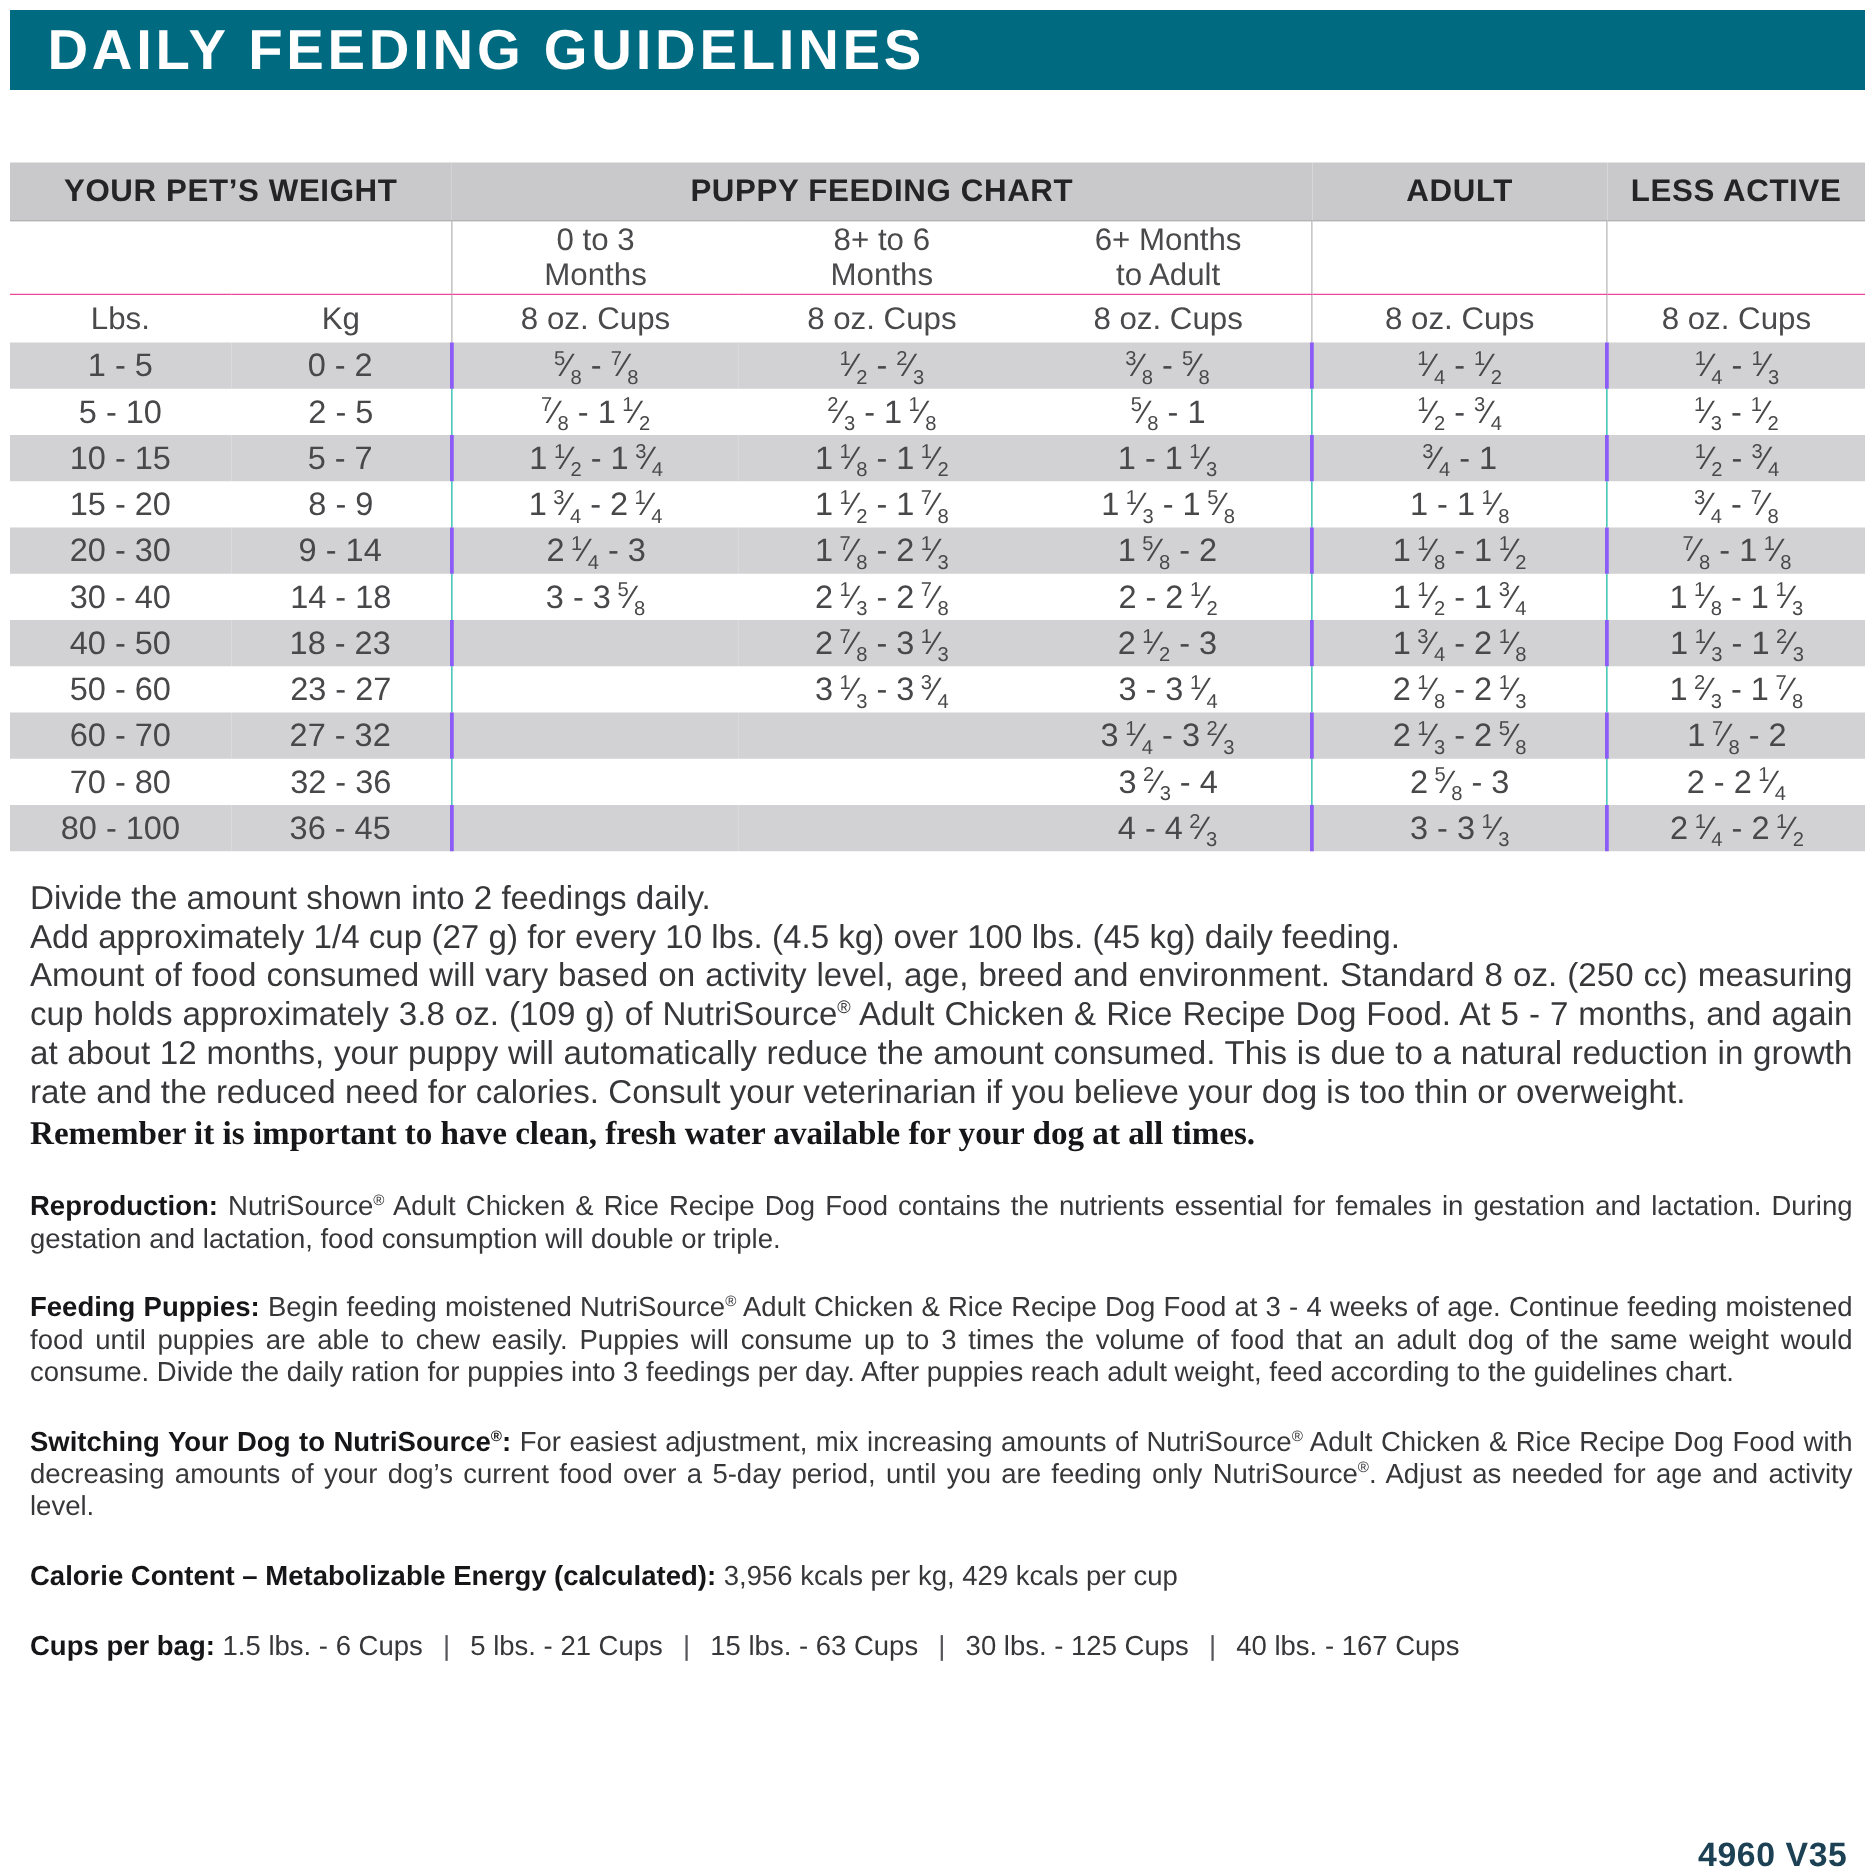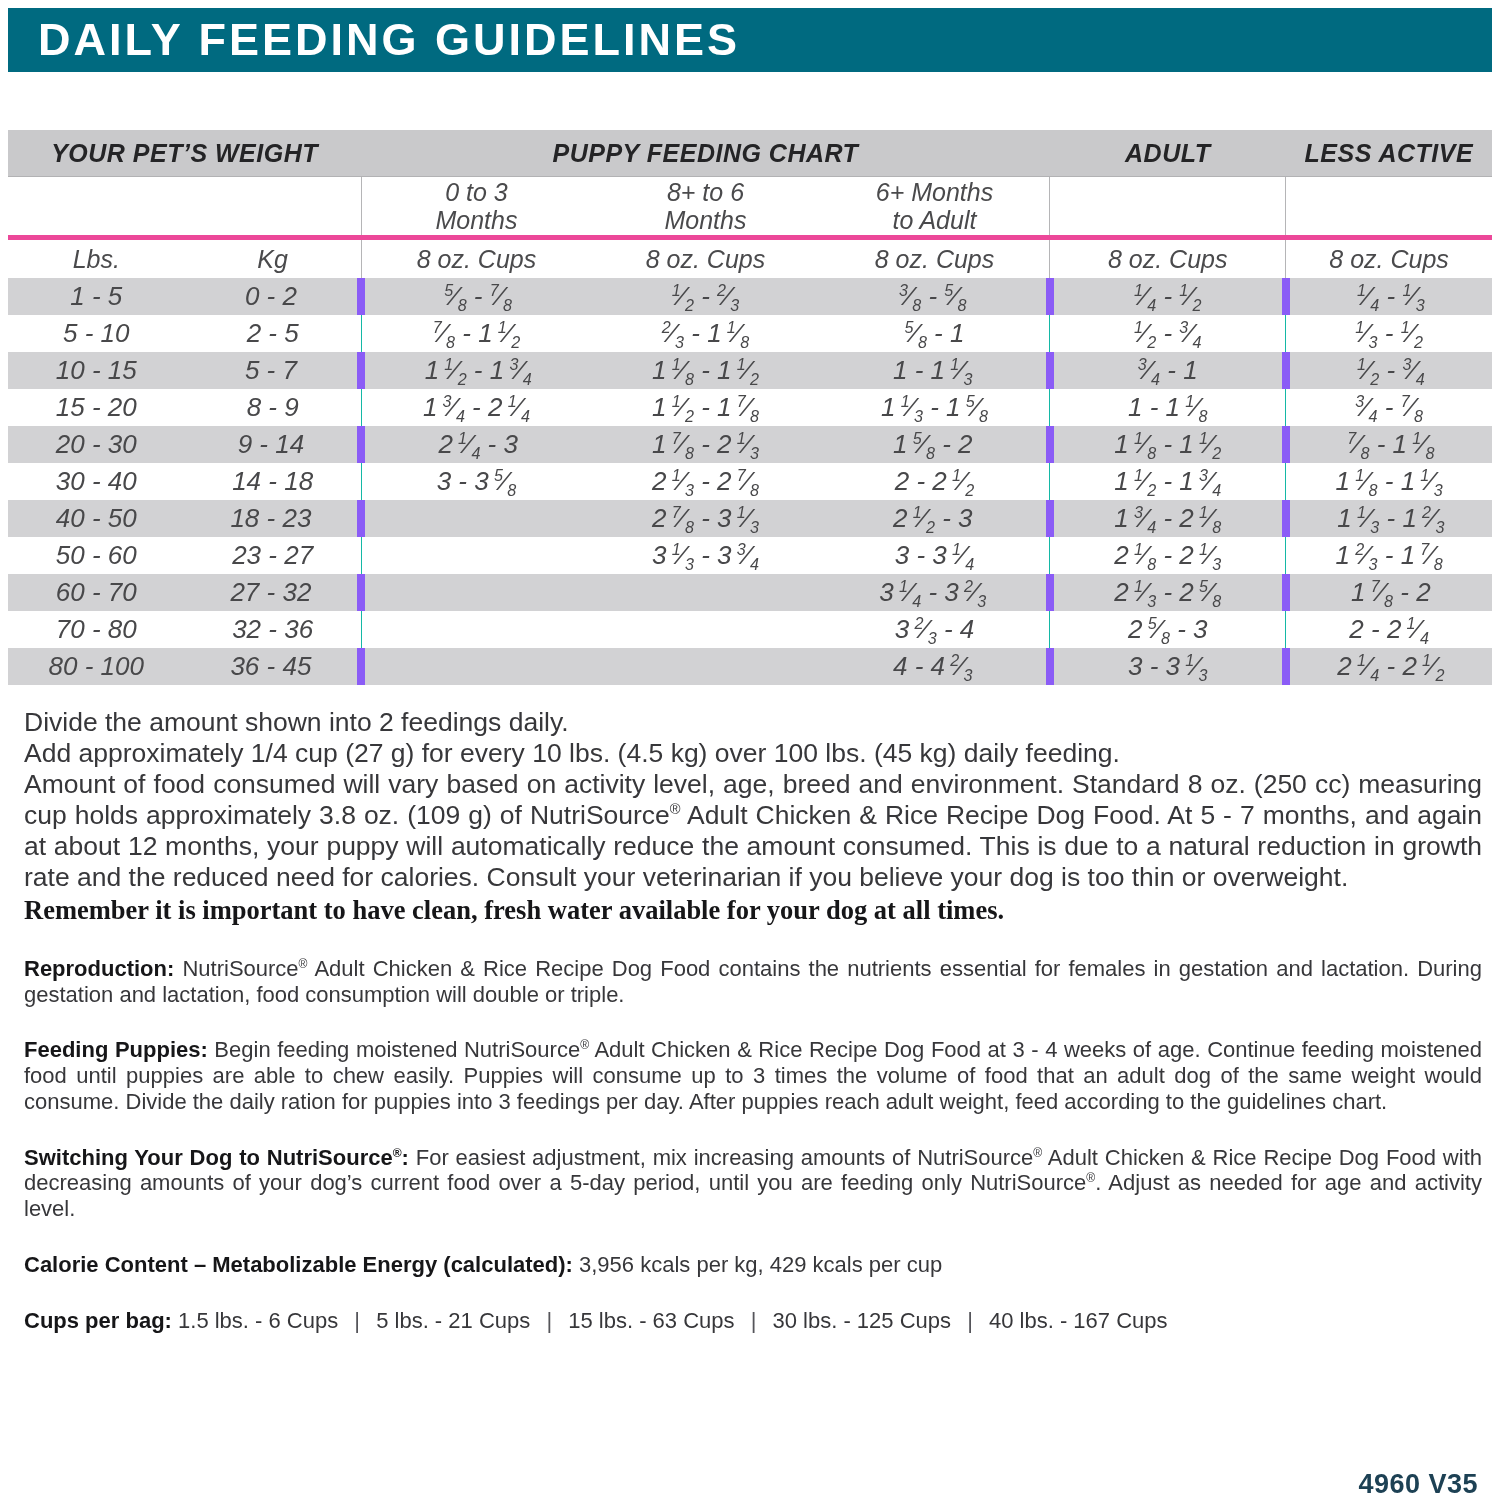--- a/index.html
+++ b/index.html
@@ -17,38 +17,38 @@
     display:flex;align-items:center;
   }
   .banner .title{
     color:#ffffff;font-weight:700;font-size:45px;letter-spacing:3px;
     padding-left:30px;white-space:nowrap;
   }
 
   
   table.feeding{
     margin:58px 8px 0 8px;width:1484px;
-    border-collapse:collapse;table-layout:fixed;font-style:italic;
+    border-collapse:collapse;table-layout:fixed;
   }
   table.feeding th,table.feeding td{
     text-align:center;vertical-align:middle;padding:0;
     font-weight:400;color:#48484a;
   }
   tr.band th{
     background:#c9c9cb;height:46px;
     font-weight:700;color:#242426;font-size:25px;letter-spacing:.5px;
     border-bottom:1px solid #b2b2b4;
   }
   tr.months th{height:58px;font-size:25px;line-height:1.12;color:#4a4a4c;}
   tr.months th.gl,tr.cups th.gl{border-left:1px solid #b5b5b7;}
-  tr.months th{border-bottom:5px solid #ec4899;}
+  tr.months th{border-bottom:1px solid #ec4899;}
   tr.cups th{height:38px;font-size:25px;color:#4a4a4c;}
   tbody td{height:37px;font-size:26px;}
   tbody tr.g td{background:#d2d2d4;}
-  tbody tr.g td.gl{border-left:8px solid #8b5cf6;}
+  tbody tr.g td.gl{border-left:3px solid #8b5cf6;}
   tbody tr.w td.gl{border-left:1px solid #14b8a6;}
 
   
   .fr{white-space:nowrap;}
   .fr sup{font-size:62%;vertical-align:baseline;position:relative;top:-0.55em;}
   .fr sub{font-size:62%;vertical-align:baseline;position:relative;top:0.38em;}
 
   
   sup.rg{font-size:55%;vertical-align:super;line-height:0;}
 

